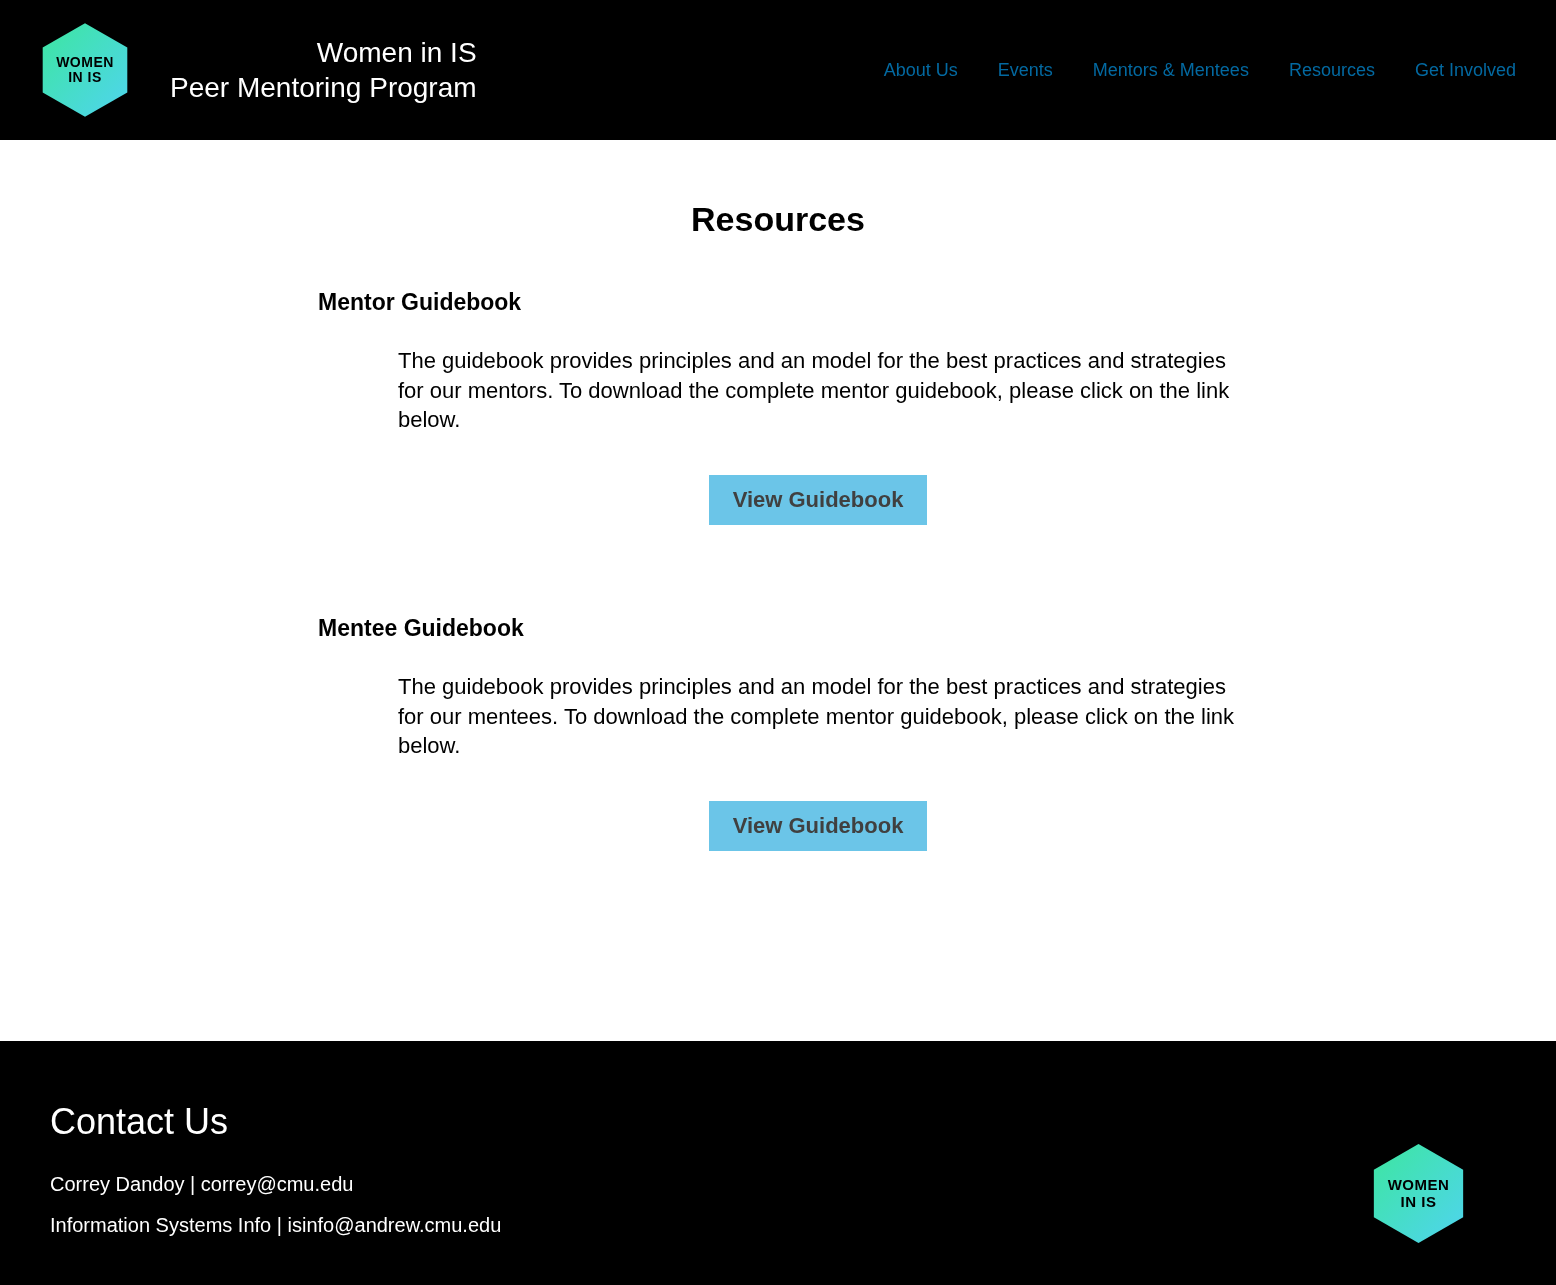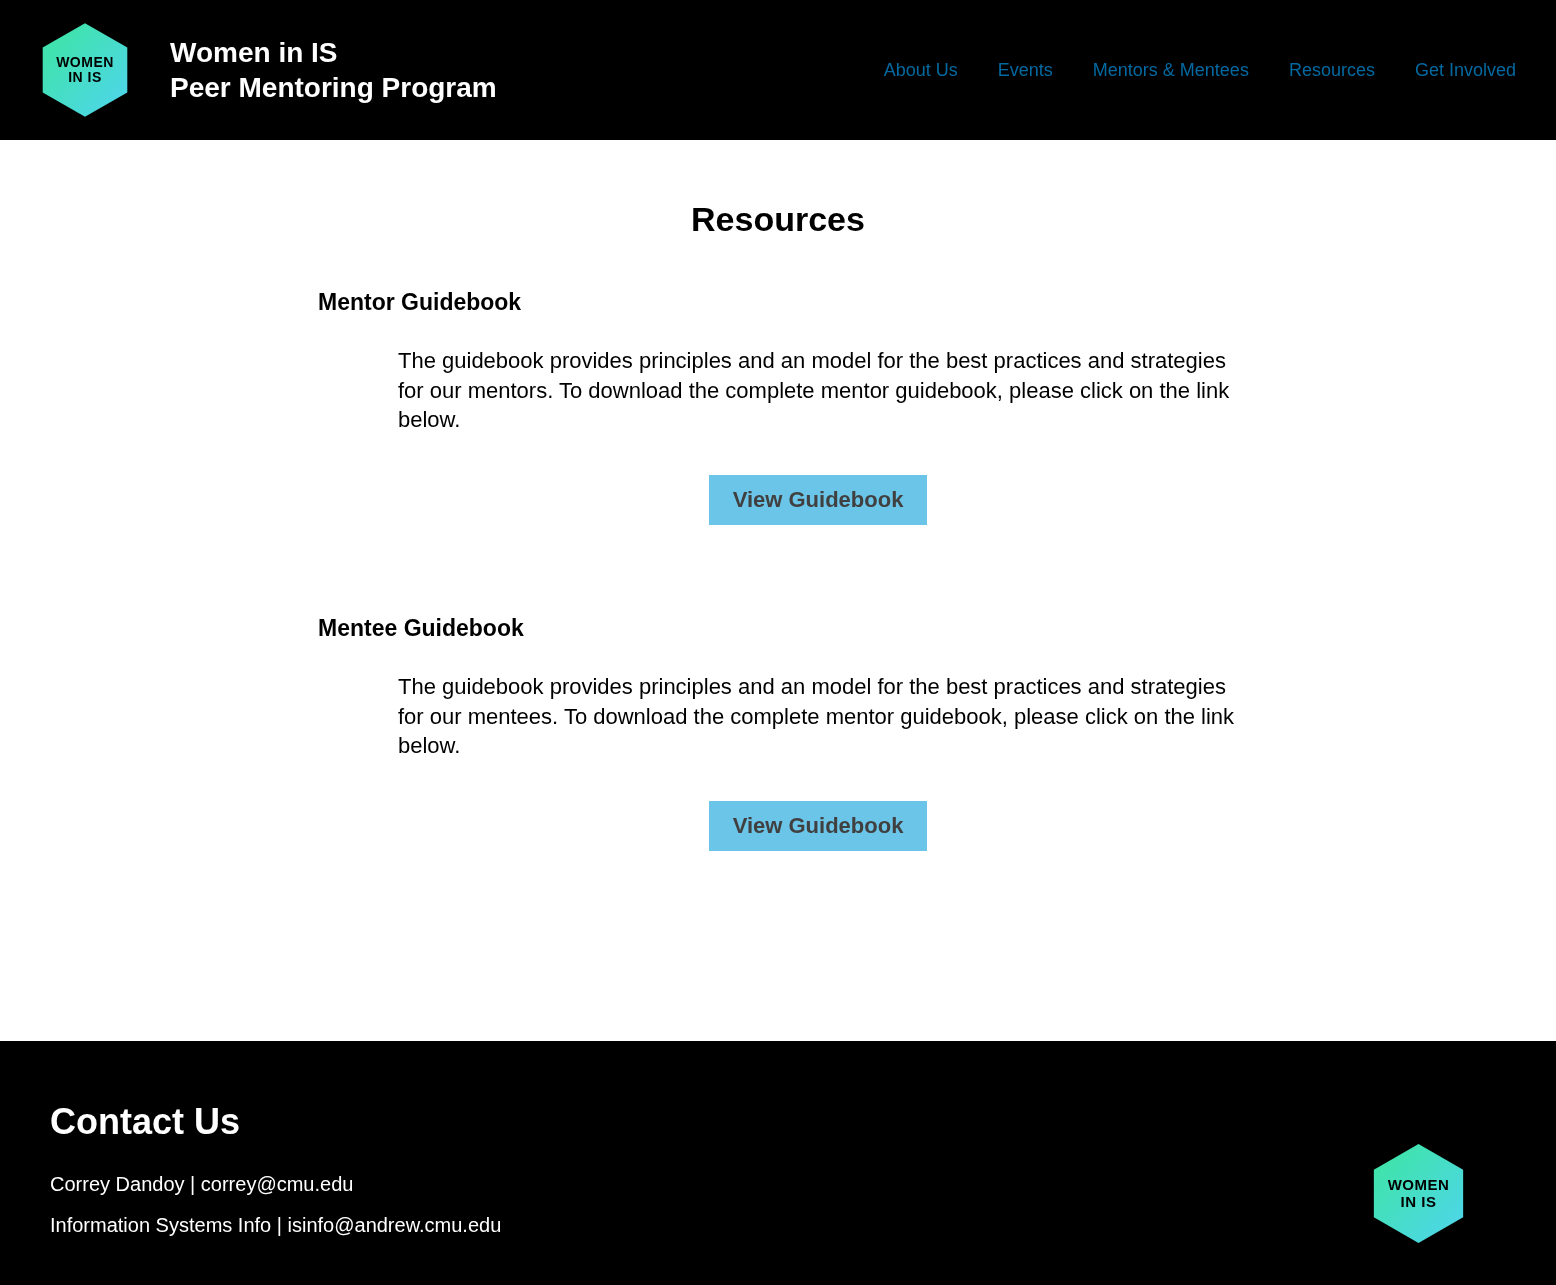--- a/index.html
+++ b/index.html
@@ -41,22 +41,23 @@
       z-index: 1;
       color: #000;
       font-weight: 900;
       font-size: 14px;
       line-height: 1.1;
       text-align: center;
       letter-spacing: 0.5px;
     }
     .site-title {
       font-size: 28px;
-      font-weight: 700;
+      font-weight: 400;
       line-height: 1.25;
+      text-align: right;
     }
     .site-title span {
       display: block;
     }
     .nav {
       margin-left: auto;
       display: flex;
       gap: 40px;
       font-size: 18px;
     }
@@ -114,21 +115,21 @@
       padding: 60px 50px 80px;
       display: flex;
       justify-content: space-between;
       align-items: flex-start;
     }
     .footer-left {
       flex: 1;
     }
     .footer-heading {
       font-size: 36px;
-      font-weight: 700;
+      font-weight: 400;
       margin-bottom: 30px;
     }
     .contact-line {
       font-size: 20px;
       margin-bottom: 18px;
     }
     .footer-logo {
       width: 95px;
       height: 105px;
       position: relative;

